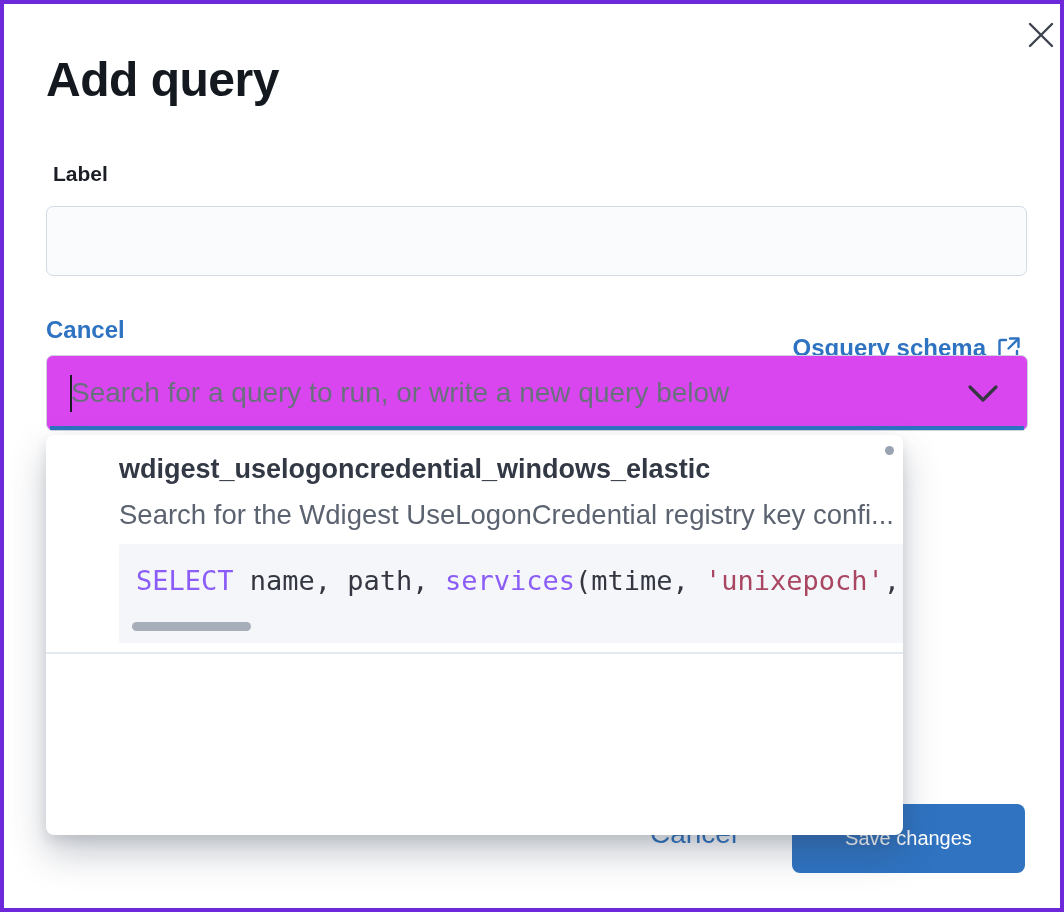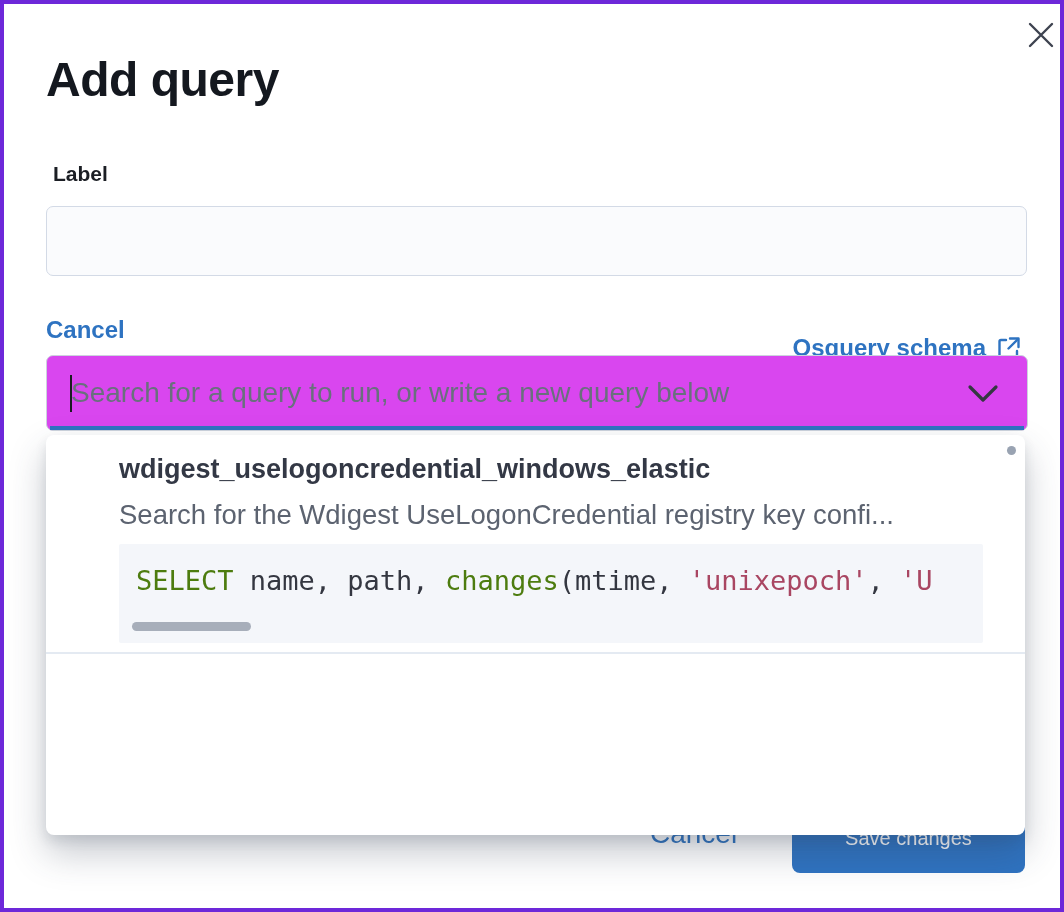--- a/index.html
+++ b/index.html
@@ -135,21 +135,21 @@
     right: 28px;
     top: 28px;
     cursor: pointer;
   }
 
   
   .dropdown-panel {
     position: absolute;
     left: 42px;
     top: 431px;
-    width: 979px;
+    width: 857px;
     height: 400px;
     background: #ffffff;
     border-radius: 8px;
     box-shadow: 0 6px 12px rgba(52, 62, 82, 0.12), 0 18px 36px rgba(52, 62, 82, 0.28);
     overflow: hidden;
     z-index: 5;
   }
   .panel-scroll-thumb {
     position: absolute;
     right: 9px;
@@ -187,21 +187,21 @@
   }
   .code-line {
     position: absolute;
     left: 17px;
     top: 21px;
     font-family: "DejaVu Sans Mono", monospace;
     font-size: 27px;
     color: #343741;
     white-space: pre;
   }
-  .tok-keyword { color: #4d7c0f; }
+  .tok-keyword { color: #8b5cf6; }
   .tok-plain { color: #343741; }
   .tok-string { color: #a94662; }
   .code-hscroll-thumb {
     position: absolute;
     left: 13px;
     bottom: 12px;
     width: 119px;
     height: 9px;
     border-radius: 5px;
     background: #a7aeba;
@@ -286,21 +286,21 @@
   <button class="cancel-btn">Cancel</button>
   <button class="save-btn">Save changes</button>
 
   <div class="dropdown-panel">
     <div class="panel-scroll-thumb"></div>
 
     <div class="option" style="top:0; height:217px;">
       <div class="option-title" style="top:19px;">wdigest_uselogoncredential_windows_elastic</div>
       <div class="option-desc" style="top:64px;">Search for the Wdigest UseLogonCredential registry key confi...</div>
       <div class="code-block" style="top:109px;">
-        <div class="code-line"><span class="tok-keyword">SELECT</span><span class="tok-plain"> name, path, </span><span class="tok-keyword">changes</span><span class="tok-plain">(mtime, </span><span class="tok-string">'unixepoch'</span><span class="tok-plain">, </span><span class="tok-string">'U</span></div>
+        <div class="code-line"><span class="tok-keyword">SELECT</span><span class="tok-plain"> name, path, </span><span class="tok-keyword">services</span><span class="tok-plain">(mtime, </span><span class="tok-string">'unixepoch'</span><span class="tok-plain">, </span><span class="tok-string">'U</span></div>
         <div class="code-hscroll-thumb"></div>
       </div>
     </div>
 
     <div class="divider"></div>
 
   </div>
 
 </div>
 

